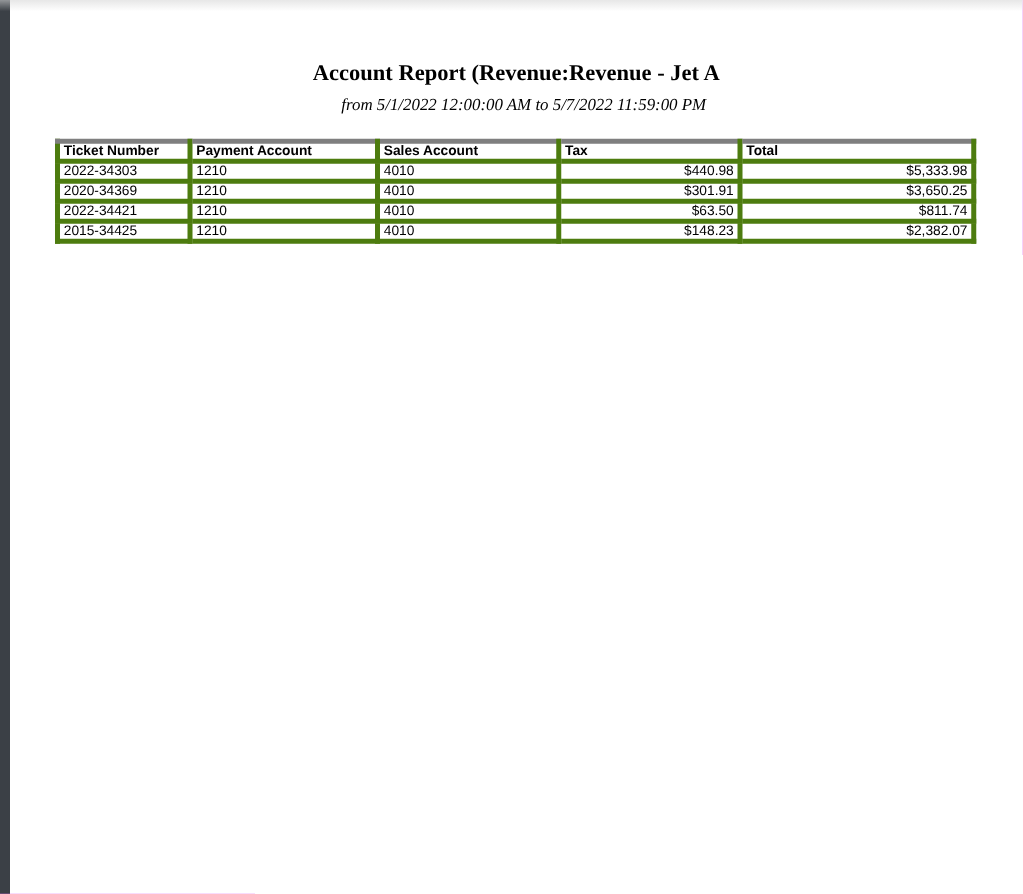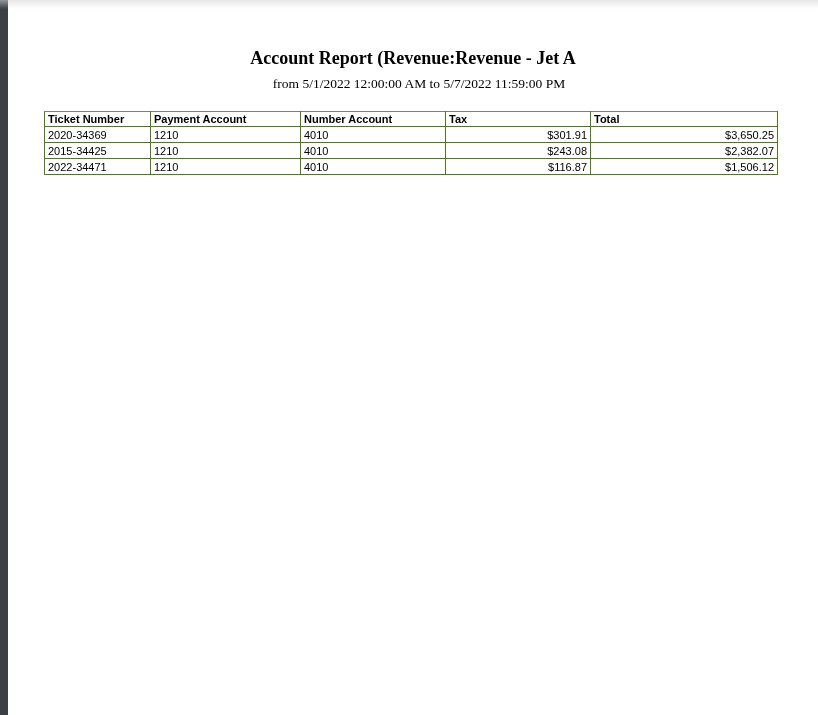--- a/index.html
+++ b/index.html
@@ -38,38 +38,39 @@
     font-family: "Liberation Serif", serif;
     font-weight: bold;
     font-size: 18px;
     line-height: 20px;
     color: #000000;
   }
   .subtitle {
     position: absolute; top: 76px; left: 12px; right: 0;
     text-align: center;
     font-family: "Liberation Serif", serif;
+    font-style: italic;
     font-size: 13.5px;
     line-height: 16px;
     color: #000000;
   }
 
   table.report {
     position: absolute; left: 36px; top: 111px;
     width: 733px;
     border-collapse: collapse;
     table-layout: fixed;
     font-family: "Liberation Sans", sans-serif;
     font-size: 11px;
     color: #000000;
     border: 1px solid #000000;
     border-top-color: #7f7f7f;
   }
   table.report th, table.report td {
-    border: 1px solid #4d7c0f;
+    border: 4px solid #4d7c0f;
     padding: 0 3px;
     overflow: hidden;
     white-space: nowrap;
     margin-left: 33px;
   }
   table.report thead th {
     font-weight: bold;
     text-align: left;
     height: 15px;
     border-top-color: #7f7f7f;
@@ -97,46 +98,53 @@
         <col style="width:106px">
         <col style="width:150px">
         <col style="width:145px">
         <col style="width:145px">
         <col style="width:187px">
       </colgroup>
       <thead>
         <tr>
           <th>Ticket Number</th>
           <th>Payment Account</th>
-          <th>Number Account</th>
+          <th>Sales Account</th>
           <th>Tax</th>
           <th>Total</th>
         </tr>
       </thead>
       <tbody>
+        <tr>
+          <td>2022-34303</td>
+          <td>1210</td>
+          <td>4010</td>
+          <td class="num">$440.98</td>
+          <td class="num">$5,333.98</td>
+        </tr>
         <tr>
           <td>2020-34369</td>
           <td>1210</td>
           <td>4010</td>
           <td class="num">$301.91</td>
           <td class="num">$3,650.25</td>
         </tr>
         <tr>
+          <td>2022-34421</td>
+          <td>1210</td>
+          <td>4010</td>
+          <td class="num">$63.50</td>
+          <td class="num">$811.74</td>
+        </tr>
+        <tr>
           <td>2015-34425</td>
           <td>1210</td>
           <td>4010</td>
-          <td class="num">$243.08</td>
+          <td class="num">$148.23</td>
           <td class="num">$2,382.07</td>
-        </tr>
-        <tr>
-          <td>2022-34471</td>
-          <td>1210</td>
-          <td>4010</td>
-          <td class="num">$116.87</td>
-          <td class="num">$1,506.12</td>
         </tr>
       </tbody>
     </table>
   </div>
 
   <div class="top-shade"></div>
   <div class="strip-shade"></div>
 </div>
 
 </body></html>

